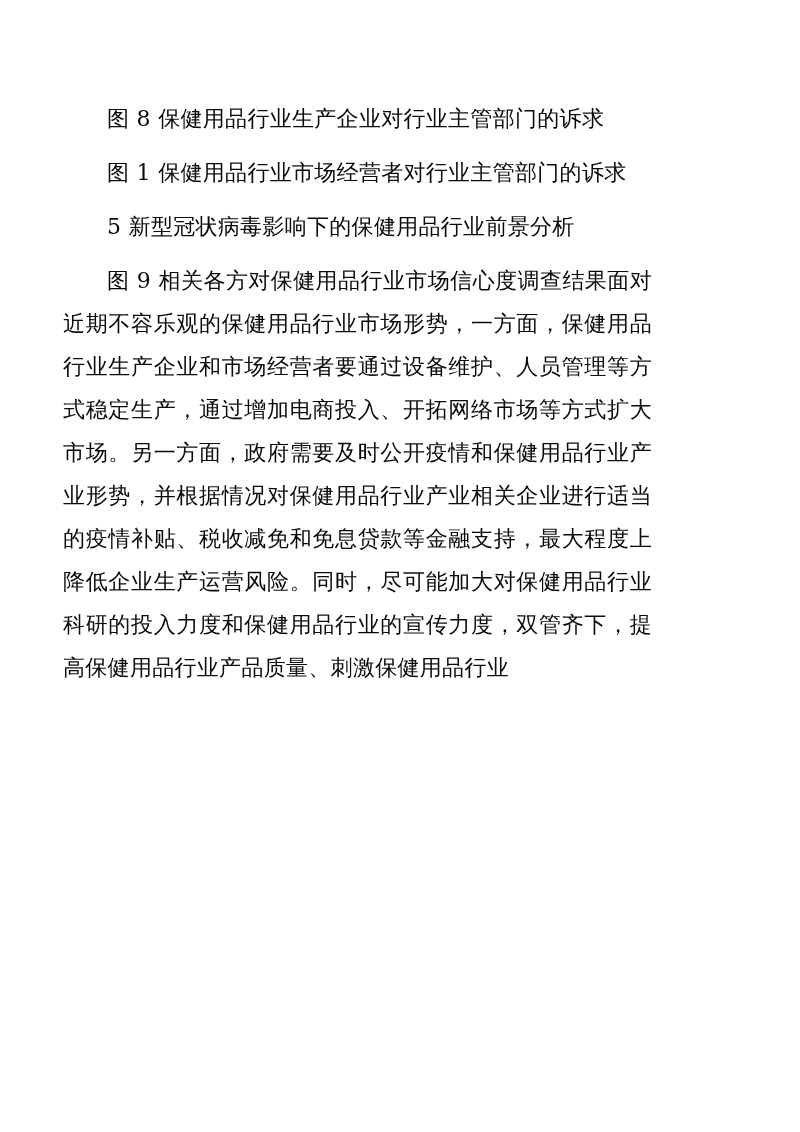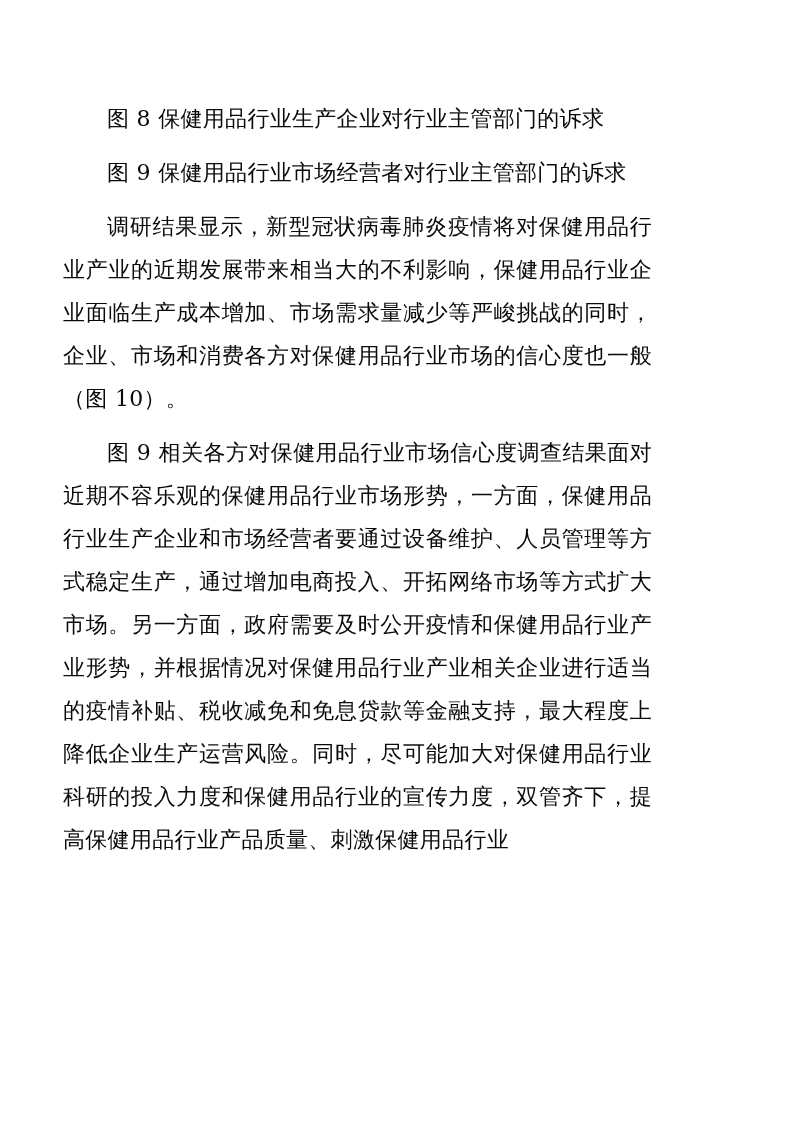--- a/index.html
+++ b/index.html
@@ -34,16 +34,16 @@
   }
   .para.last-line-left {
     text-align-last: left;
   }
 </style>
 </head>
 <body>
 
 <div class="page">
   <p class="para last-line-left">图 8 保健用品行业生产企业对行业主管部门的诉求</p>
-  <p class="para last-line-left">图 9 保健用品行业市场经营者对行业主管部门的诉求</p>
-  <p class="para last-line-left">调研结果显示，新型冠状病毒肺炎疫情将对保健用品行业产业的近期发展带来相当大的不利影响，保健用品行业企业面临生产成本增加、市场需求量减少等严峻挑战的同时，企业、市场和消费各方对保健用品行业市场的信心度也一般（图 10）。</p>
+  <p class="para last-line-left">图 1 保健用品行业市场经营者对行业主管部门的诉求</p>
+  <p class="para last-line-left">5 新型冠状病毒影响下的保健用品行业前景分析</p>
   <p class="para last-line-left">图 9 相关各方对保健用品行业市场信心度调查结果面对近期不容乐观的保健用品行业市场形势，一方面，保健用品行业生产企业和市场经营者要通过设备维护、人员管理等方式稳定生产，通过增加电商投入、开拓网络市场等方式扩大市场。另一方面，政府需要及时公开疫情和保健用品行业产业形势，并根据情况对保健用品行业产业相关企业进行适当的疫情补贴、税收减免和免息贷款等金融支持，最大程度上降低企业生产运营风险。同时，尽可能加大对保健用品行业科研的投入力度和保健用品行业的宣传力度，双管齐下，提高保健用品行业产品质量、刺激保健用品行业</p>
 </div>
 
 </body></html>

